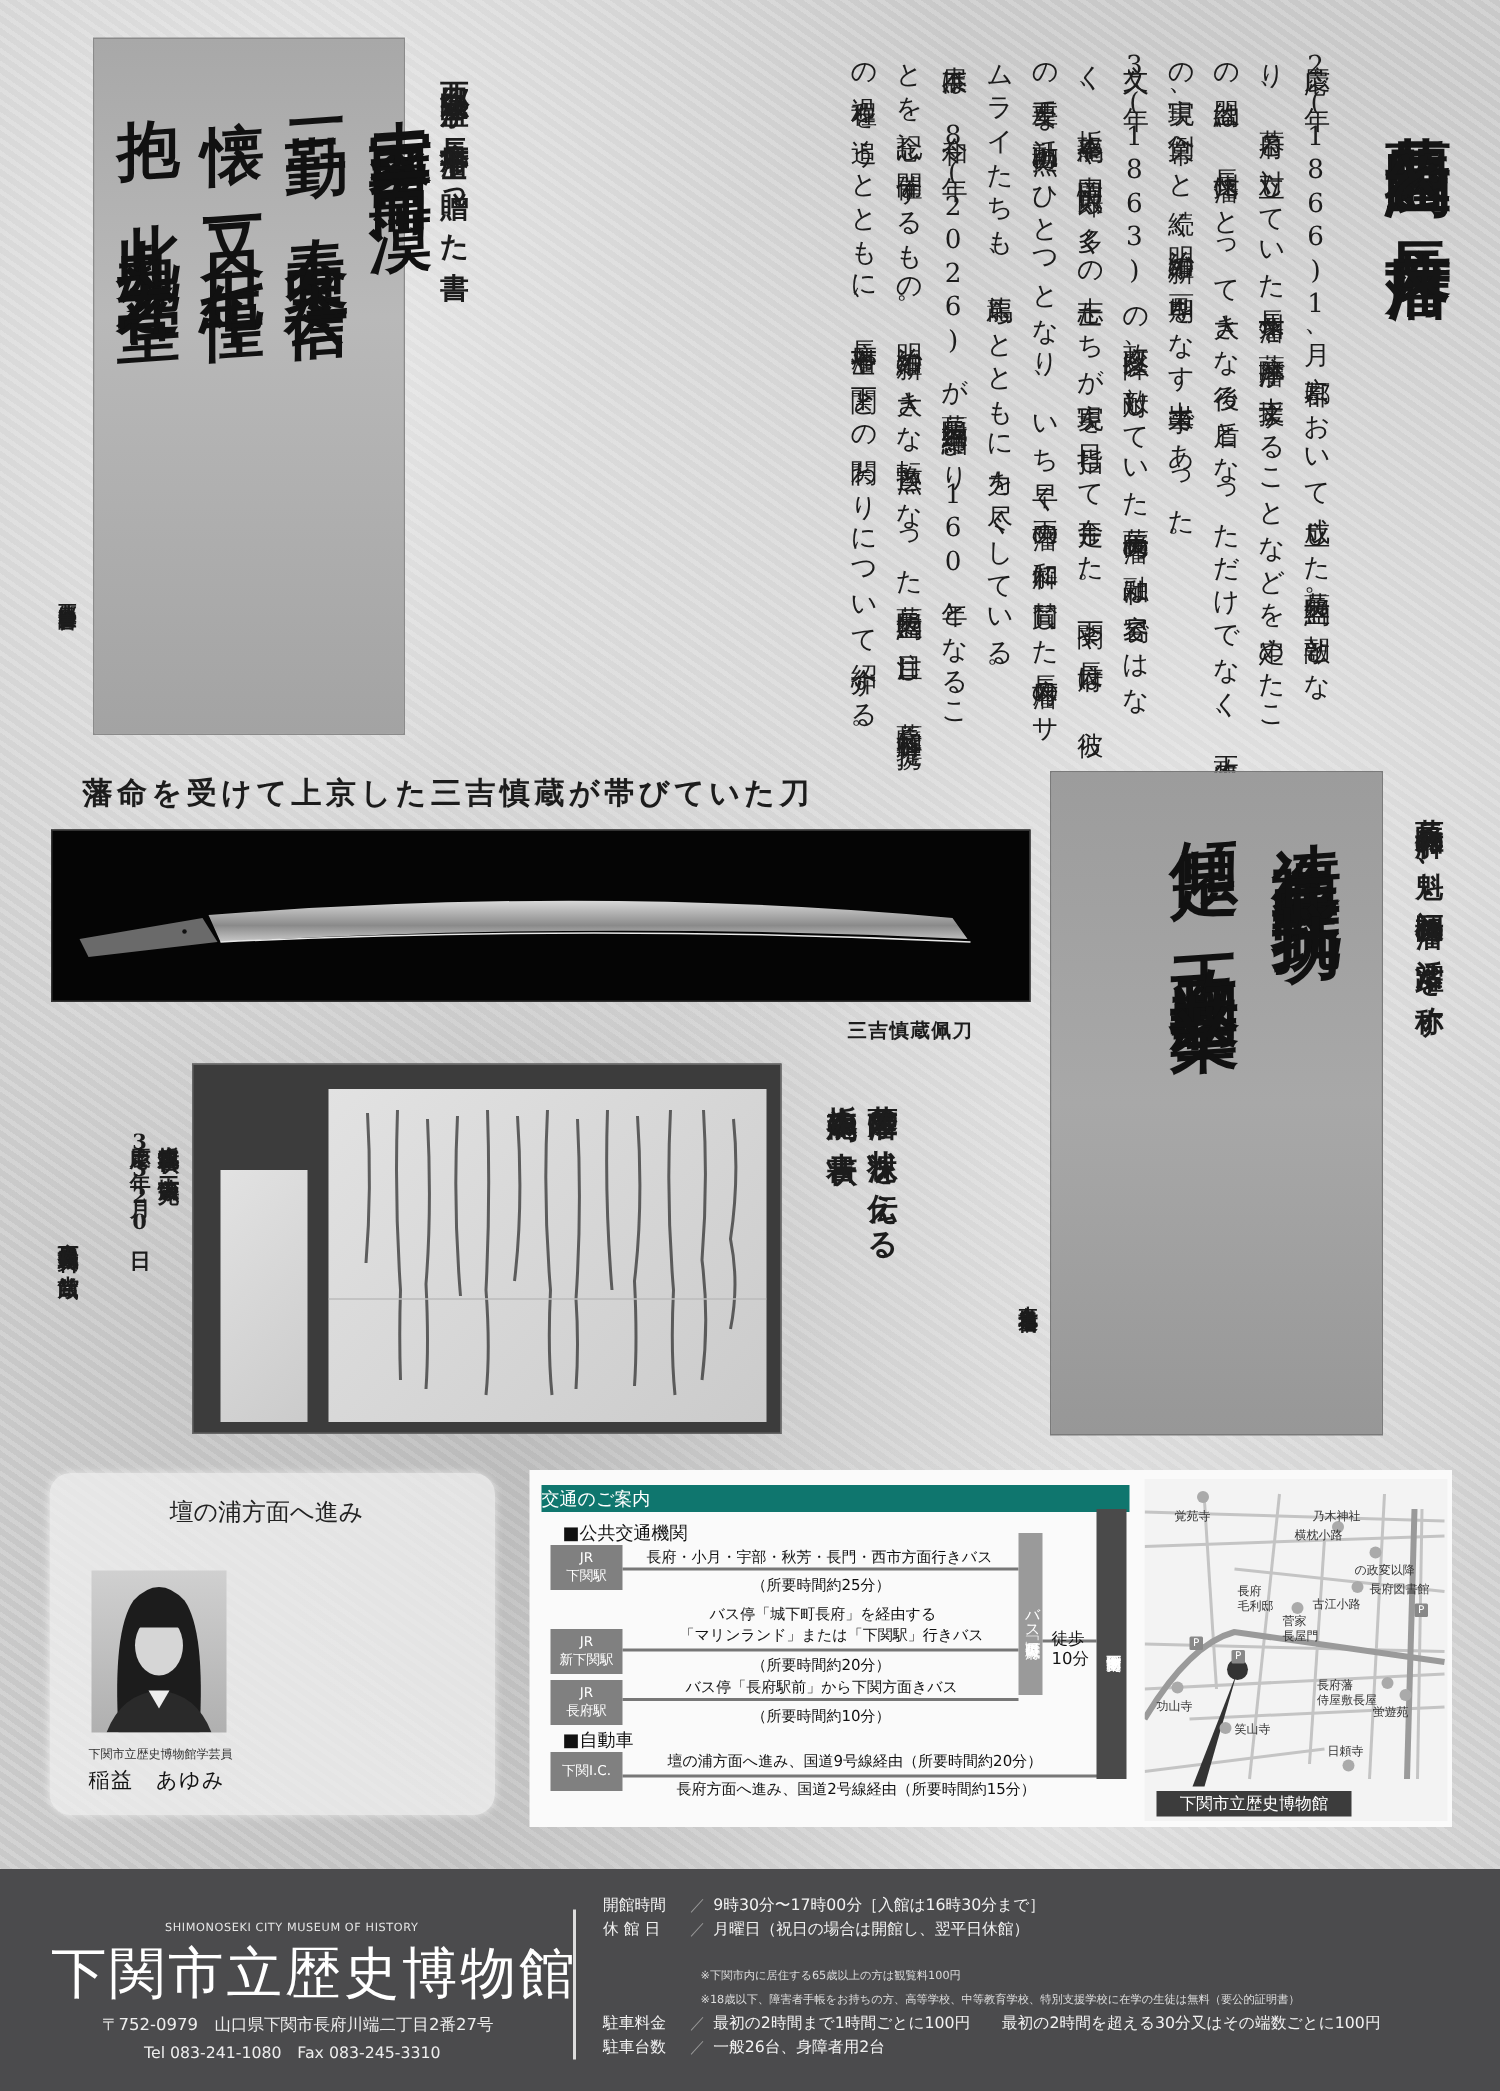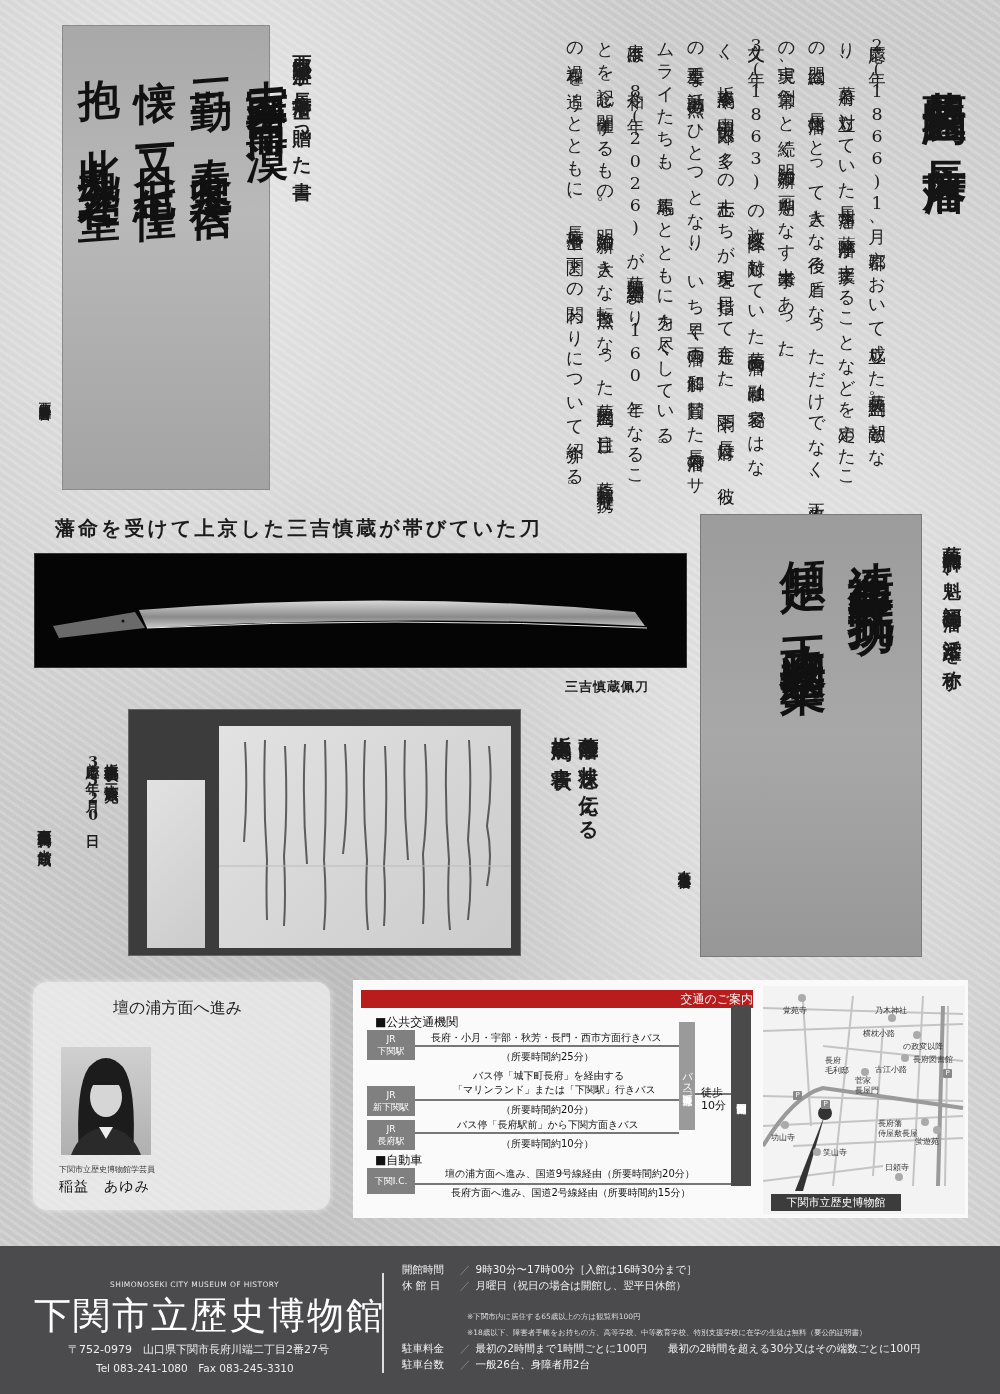--- a/index.html
+++ b/index.html
@@ -103,22 +103,22 @@
   #curator-role { left: 26px; top: 182px; font-size: 8px; color: #333; }
   #curator-name { left: 26px; top: 196px; font-size: 14px; color: #111; letter-spacing: 1px; }
 
   
   #access {
     left: 353px; top: 980px; width: 615px; height: 238px;
     background: #fafafa;
     font-family: "DejaVu Sans", sans-serif;
   }
   #access-bar {
-    left: 8px; top: 10px; width: 392px; height: 18px; background: #b91c1c;
-    color: #fff; font-size: 12px; text-align: right; line-height: 18px;
+    left: 8px; top: 10px; width: 392px; height: 18px; background: #0f766e;
+    color: #fff; font-size: 12px; text-align: left; line-height: 18px;
   }
   .sect-label { font-size: 12px; color: #111; }
   .stn-box {
     position: absolute; width: 48px; height: 30px; background: #808080;
     color: #fff; font-size: 9px; line-height: 12px; text-align: center; padding-top: 3px;
   }
   .route-line { position: absolute; height: 1.5px; background: #777; }
   .route-txt { position: absolute; font-size: 10px; color: #111; white-space: nowrap; }
   #busstop {
     left: 326px; top: 42px; width: 16px; height: 108px; background: #9a9a9a;
@@ -301,21 +301,21 @@
         <path d="M0 160 Q30 110 60 102 L200 122"></path>
           <path d="M180 20 L175 200"></path>
       </g>
       <path d="M62 128 L40 205 L32 205 Z" fill="#333"></path>
       <circle cx="62" cy="127" r="7" fill="#333"></circle>
     </svg>
     <div class="dot" style="left:35px;top:8px;"></div>
       <div class="mp" style="left:20px;top:19px;">覚苑寺</div>
     <div class="dot" style="left:125px;top:28px;"></div>
       <div class="mp" style="left:112px;top:19px;">乃木神社</div>
-    <div class="mp" style="left:100px;top:42px;">横枕小路</div>
+    <div class="mp" style="left:100px;top:32px;">横枕小路</div>
     <div class="dot" style="left:150px;top:45px;"></div>
       <div class="mp" style="left:140px;top:55px;">の政変以降</div>
     <div class="dot" style="left:138px;top:68px;"></div>
       <div class="mp" style="left:150px;top:68px;">長府図書館</div>
     <div class="mp" style="left:62px;top:70px;white-space:pre-line;line-height:10px;">長府
 毛利邸</div>
     <div class="dot" style="left:98px;top:82px;"></div>
       <div class="mp" style="left:112px;top:78px;">古江小路</div>
     <div class="mp" style="left:92px;top:90px;white-space:pre-line;line-height:10px;">菅家
 長屋門</div>

